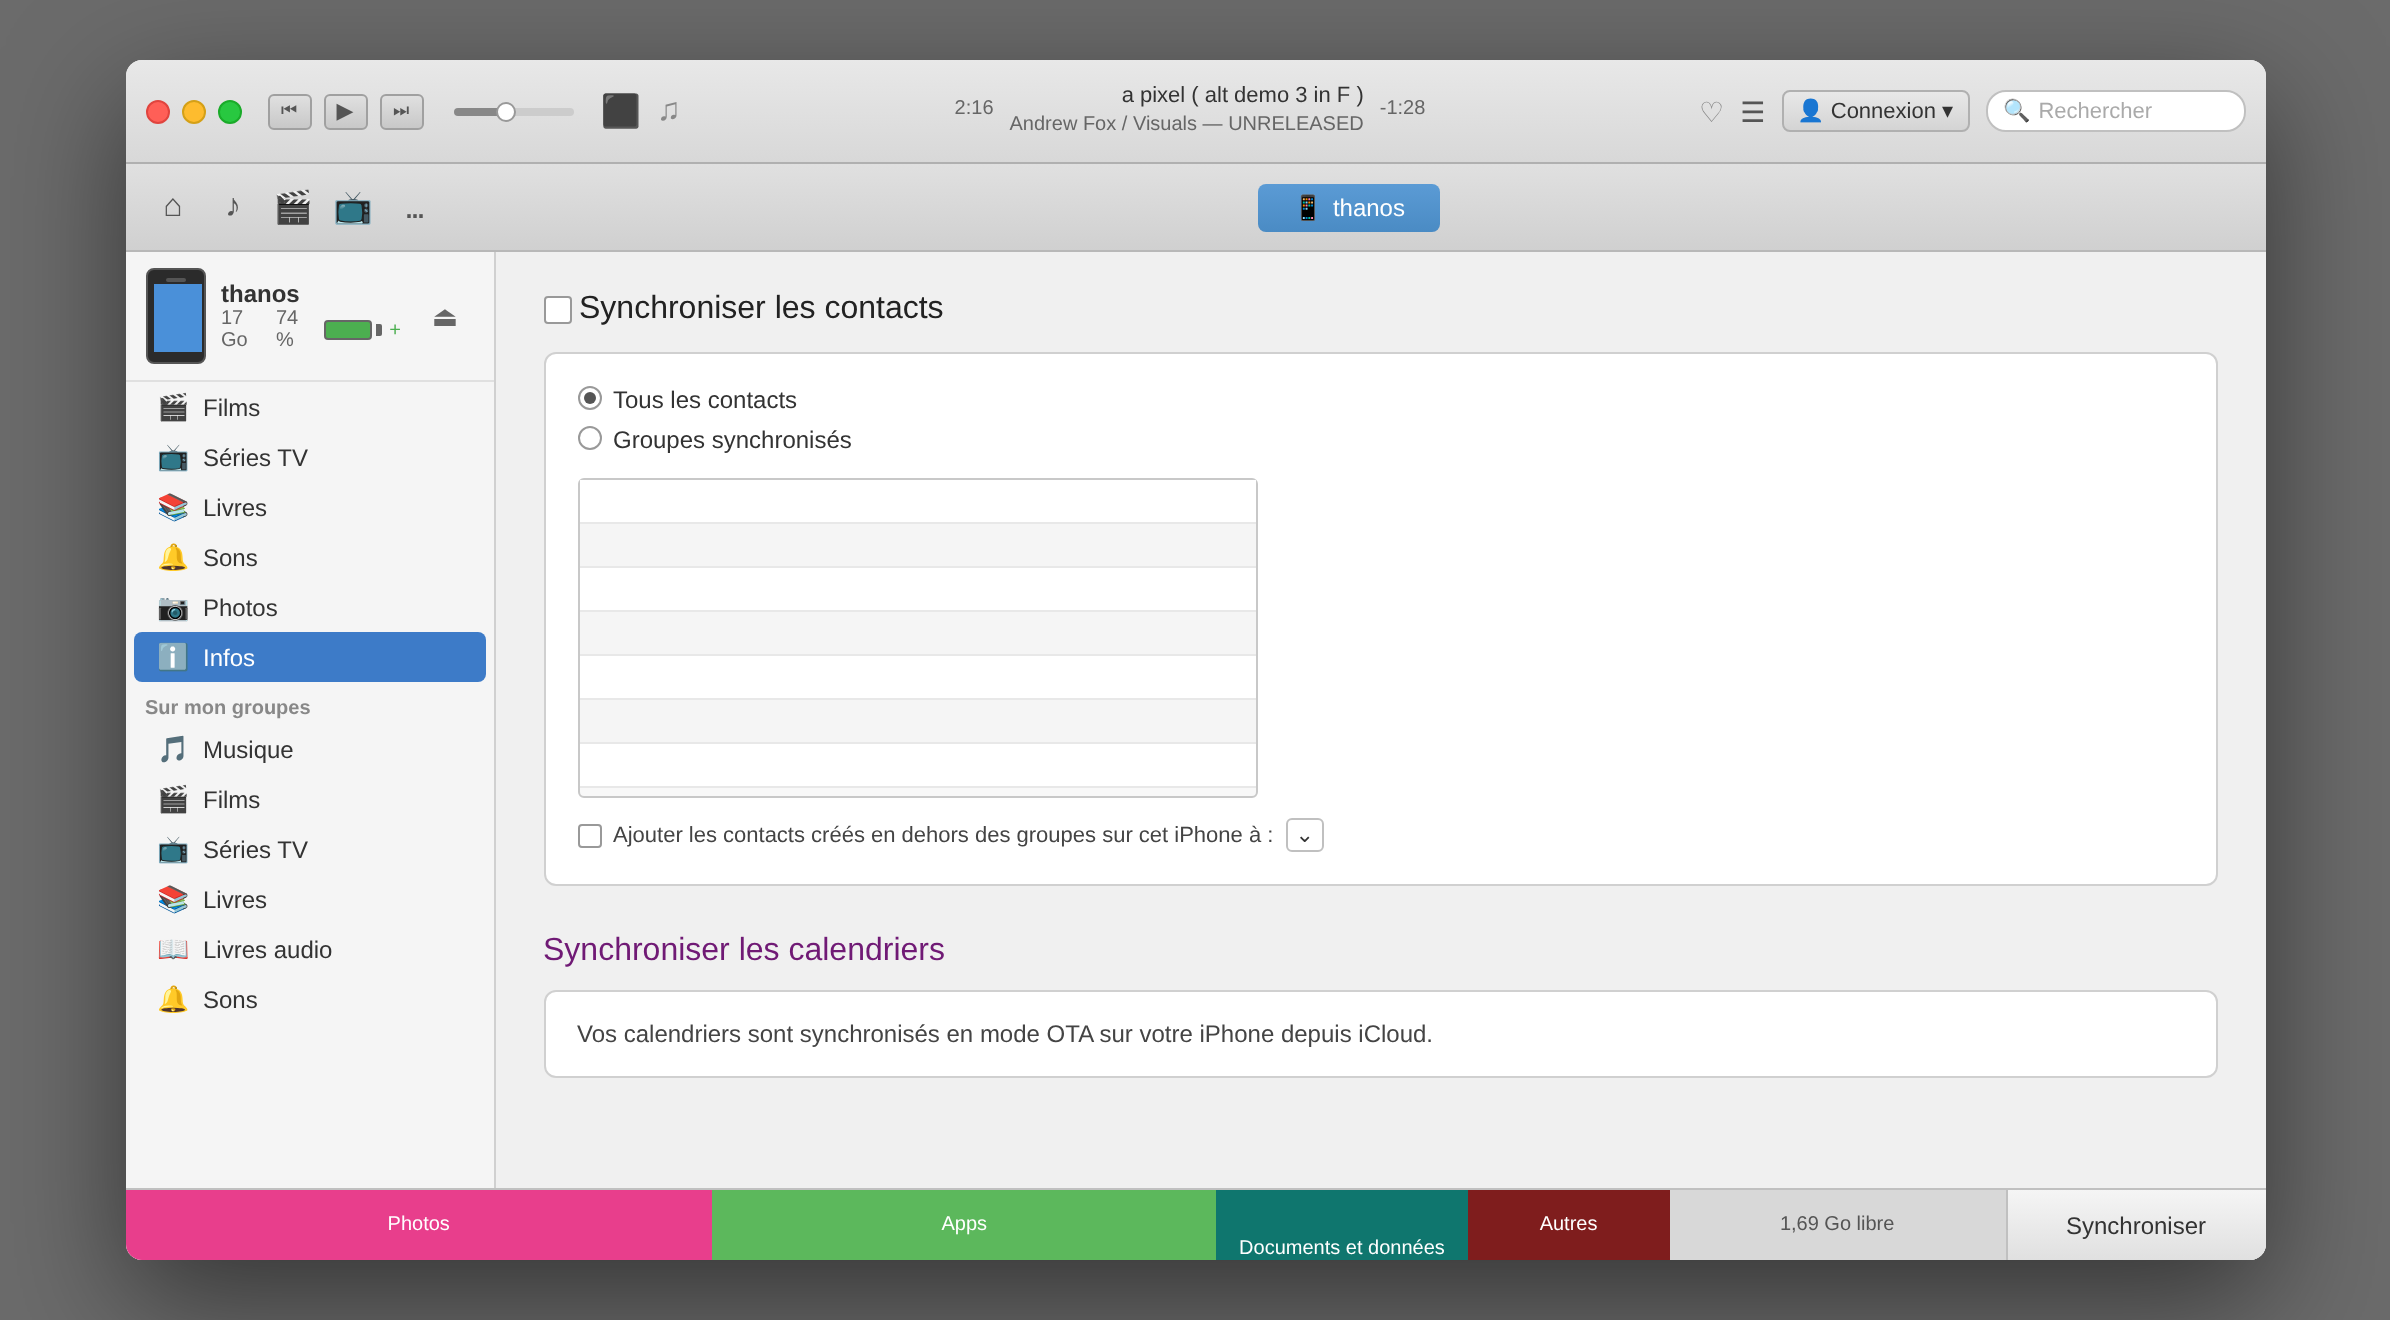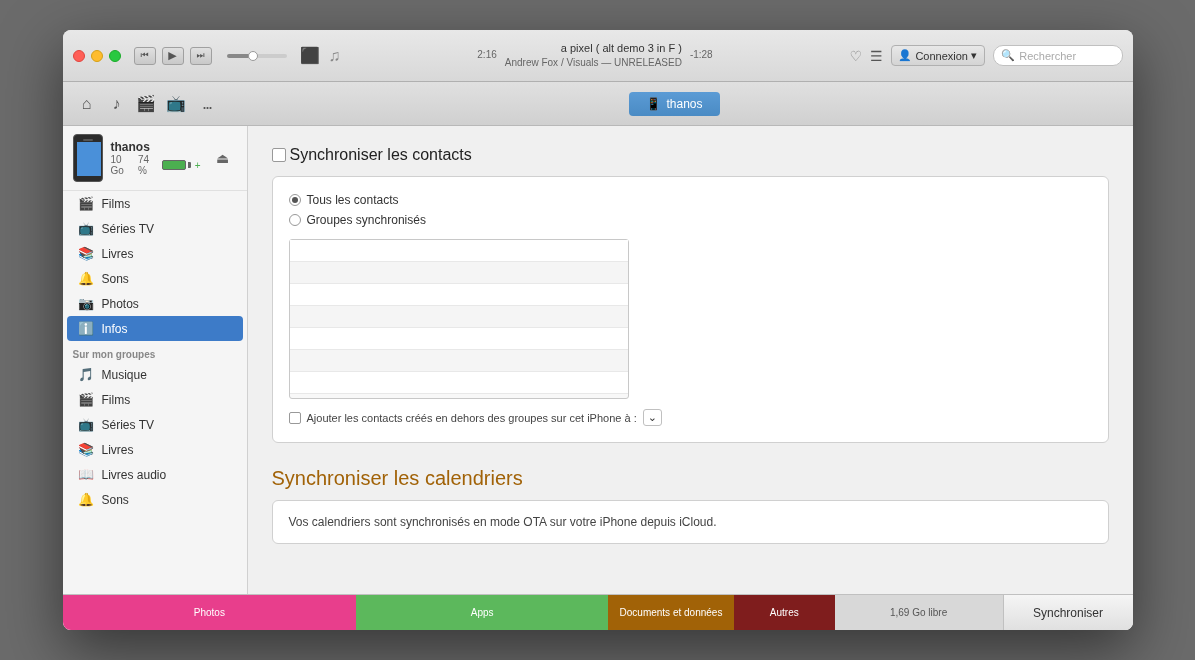--- a/index.html
+++ b/index.html
@@ -361,21 +361,21 @@
 
     .radio-group {
       display: flex;
       flex-direction: column;
       gap: 6px;
       margin-bottom: 12px;
     }
 
     .radio-item {
       display: flex;
-      align-items: center;
+      align-items: flex-start;
       gap: 6px;
       font-size: 12px;
       color: #333;
     }
 
     .radio-btn {
       width: 12px;
       height: 12px;
       border-radius: 50%;
       border: 1px solid #999;
@@ -431,23 +431,23 @@
       border: 1px solid #c0c0c0;
       border-radius: 3px;
       padding: 1px 4px;
       font-size: 11px;
       color: #333;
       gap: 3px;
       cursor: pointer;
     }
 
     .section-title2 {
-      font-size: 20px;
+      font-size: 16px;
       font-weight: 500;
-      color: #a16207;
+      color: #701a75;
       margin-bottom: 10px;
     }
 
     .calendars-box {
       background: white;
       border: 1px solid #d0d0d0;
       border-radius: 6px;
       padding: 14px 16px;
       font-size: 12px;
       color: #444;
@@ -478,21 +478,21 @@
       justify-content: center;
       font-size: 10px;
       font-weight: 500;
       color: white;
       overflow: hidden;
       white-space: nowrap;
     }
 
     .storage-segment.photos { background: #e83e8c; flex: 3.5; }
     .storage-segment.apps { background: #5cb85c; flex: 3.0; }
-    .storage-segment.docs { background: #a16207; flex: 1.5; color: white; }
+    .storage-segment.docs { background: #0f766e; flex: 1.5; color: white; align-items: flex-end; }
     .storage-segment.autres { background: #7f1d1d; flex: 1.2; color: white; text-align: center; }
     .storage-segment.free { background: #d8d8d8; flex: 2; color: #555; }
 
     .sync-button {
       width: 130px;
       height: 100%;
       background: linear-gradient(to bottom, #f5f5f5, #e0e0e0);
       border: none;
       border-left: 1px solid #c0c0c0;
       font-size: 12px;
@@ -596,21 +596,21 @@
 
     <div class="sidebar">
 
       <div class="device-item">
         <div class="device-icon">
           <div class="device-icon-screen"></div>
         </div>
         <div class="device-info">
           <div class="device-name">thanos</div>
           <div class="device-storage">
-            <span>10 Go</span>
+            <span>17 Go</span>
             <span>74 %</span>
             <div class="battery">
               <div class="battery-bar"></div>
               <div class="battery-tip"></div>
             </div>
             <span style="color:#4caf50;font-size:10px;">+</span>
           </div>
         </div>
         <div class="eject-btn">⏏</div>
       </div>

